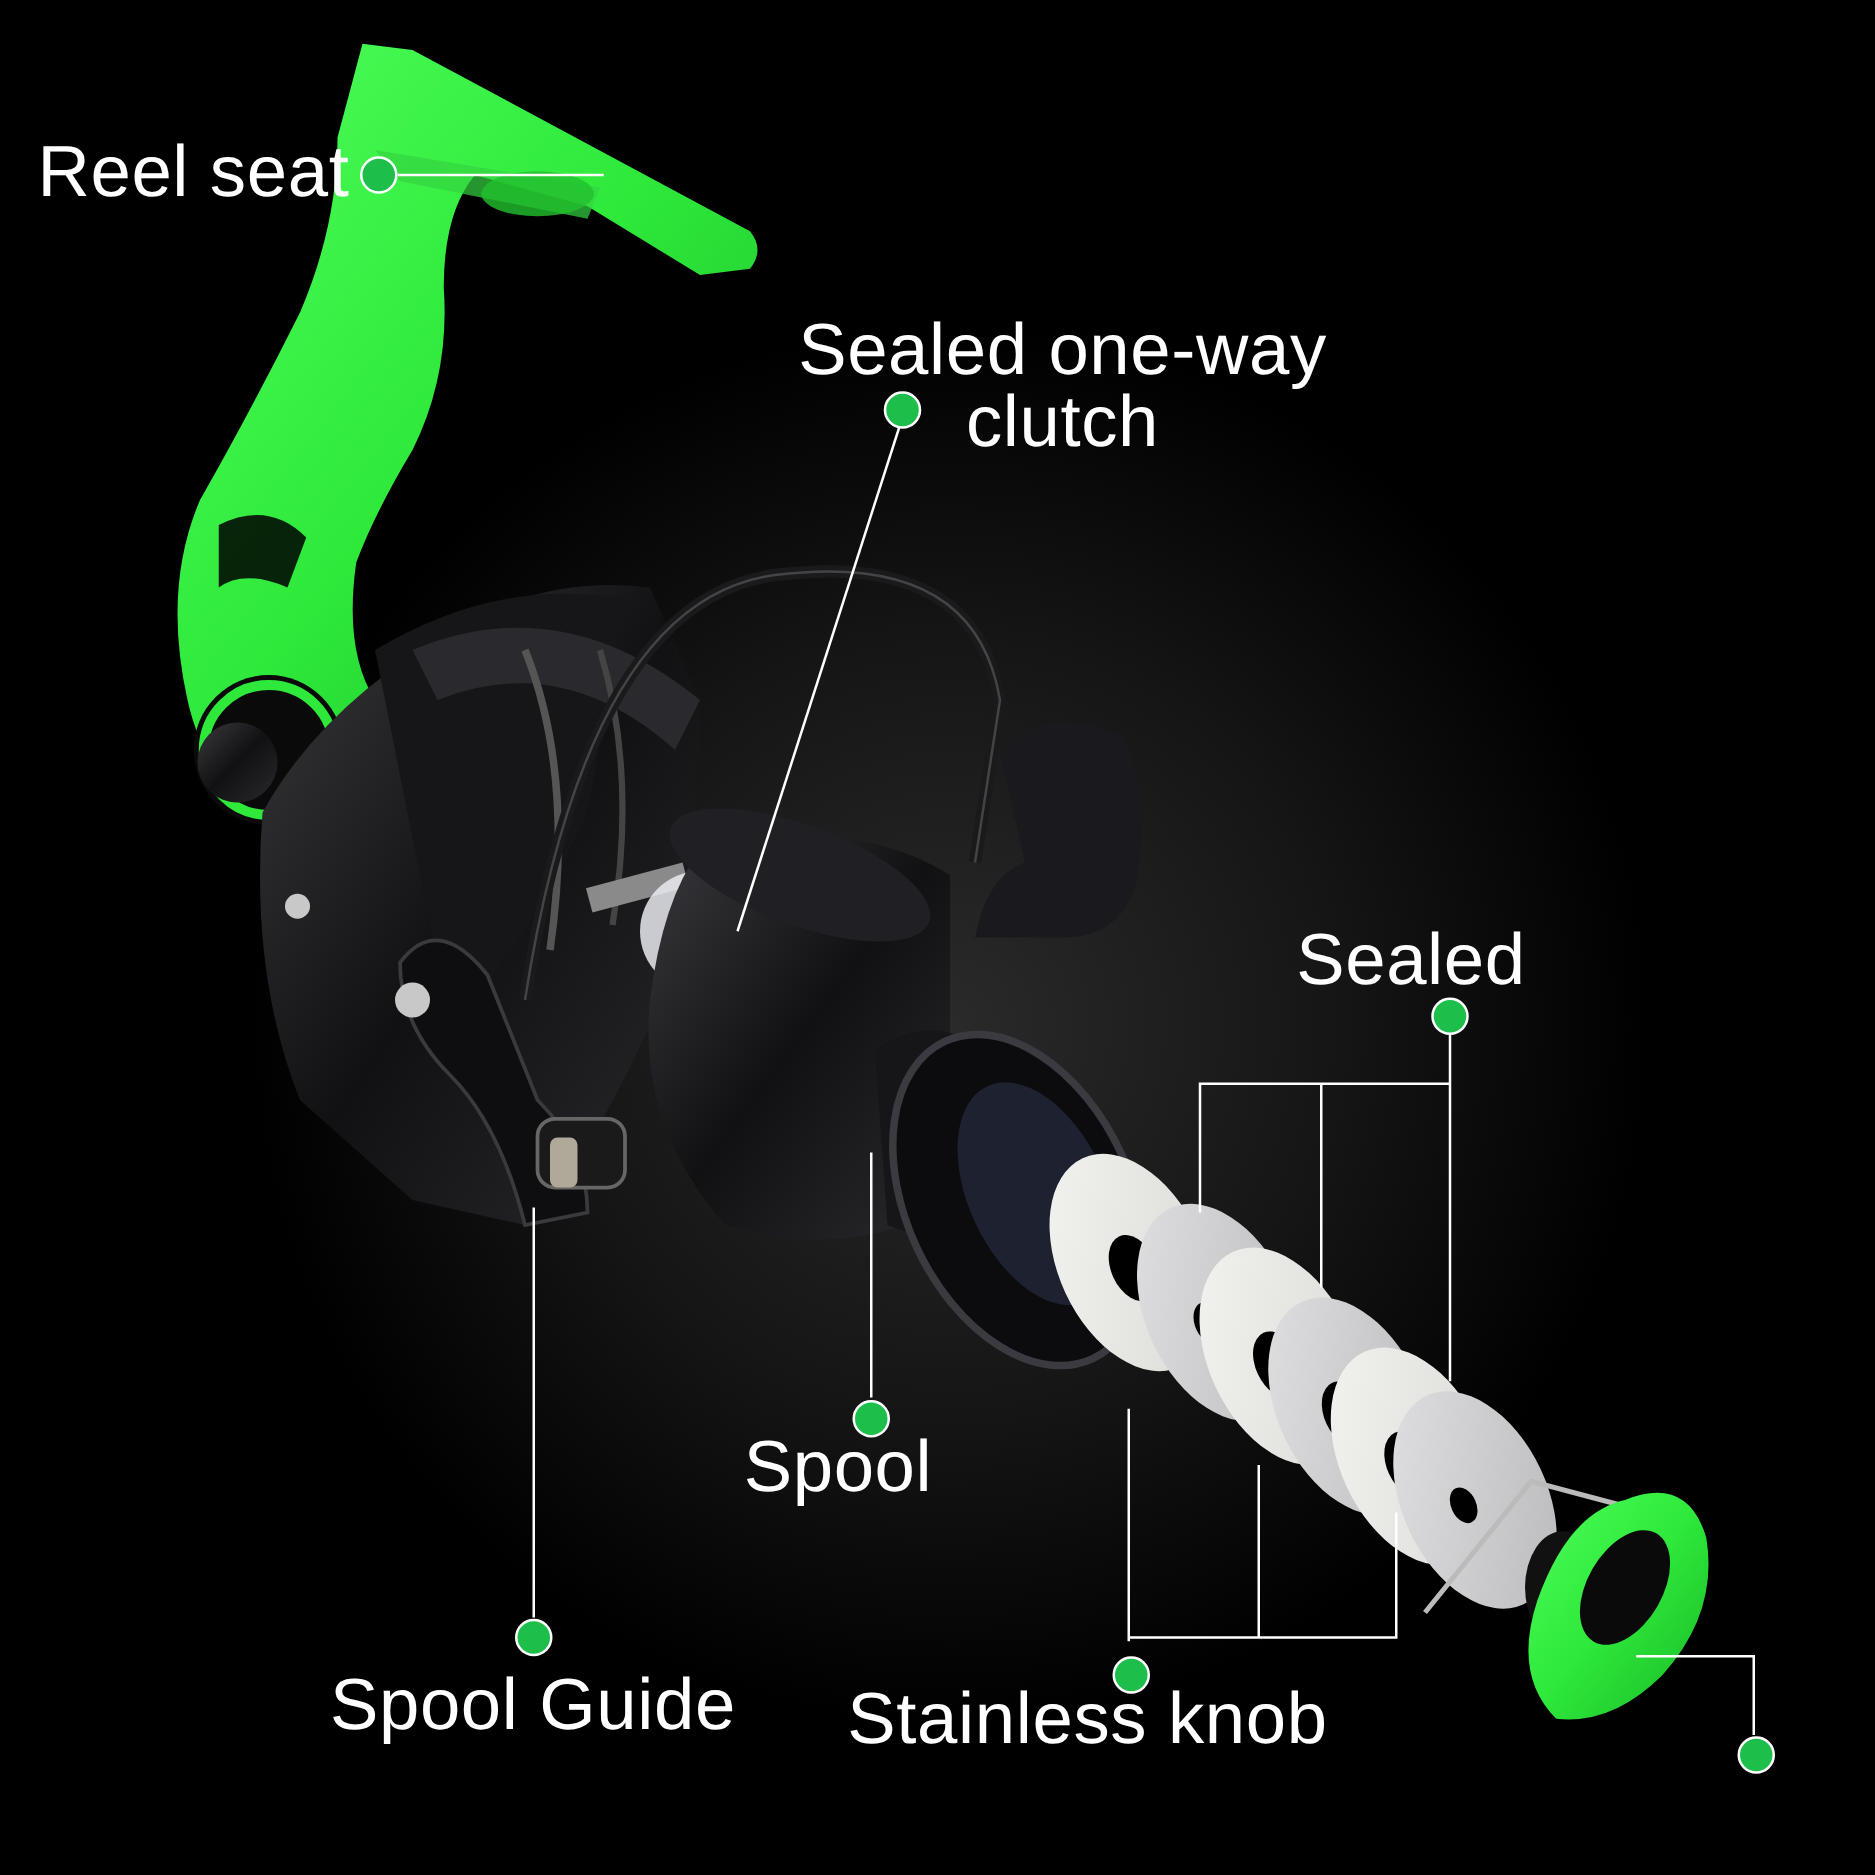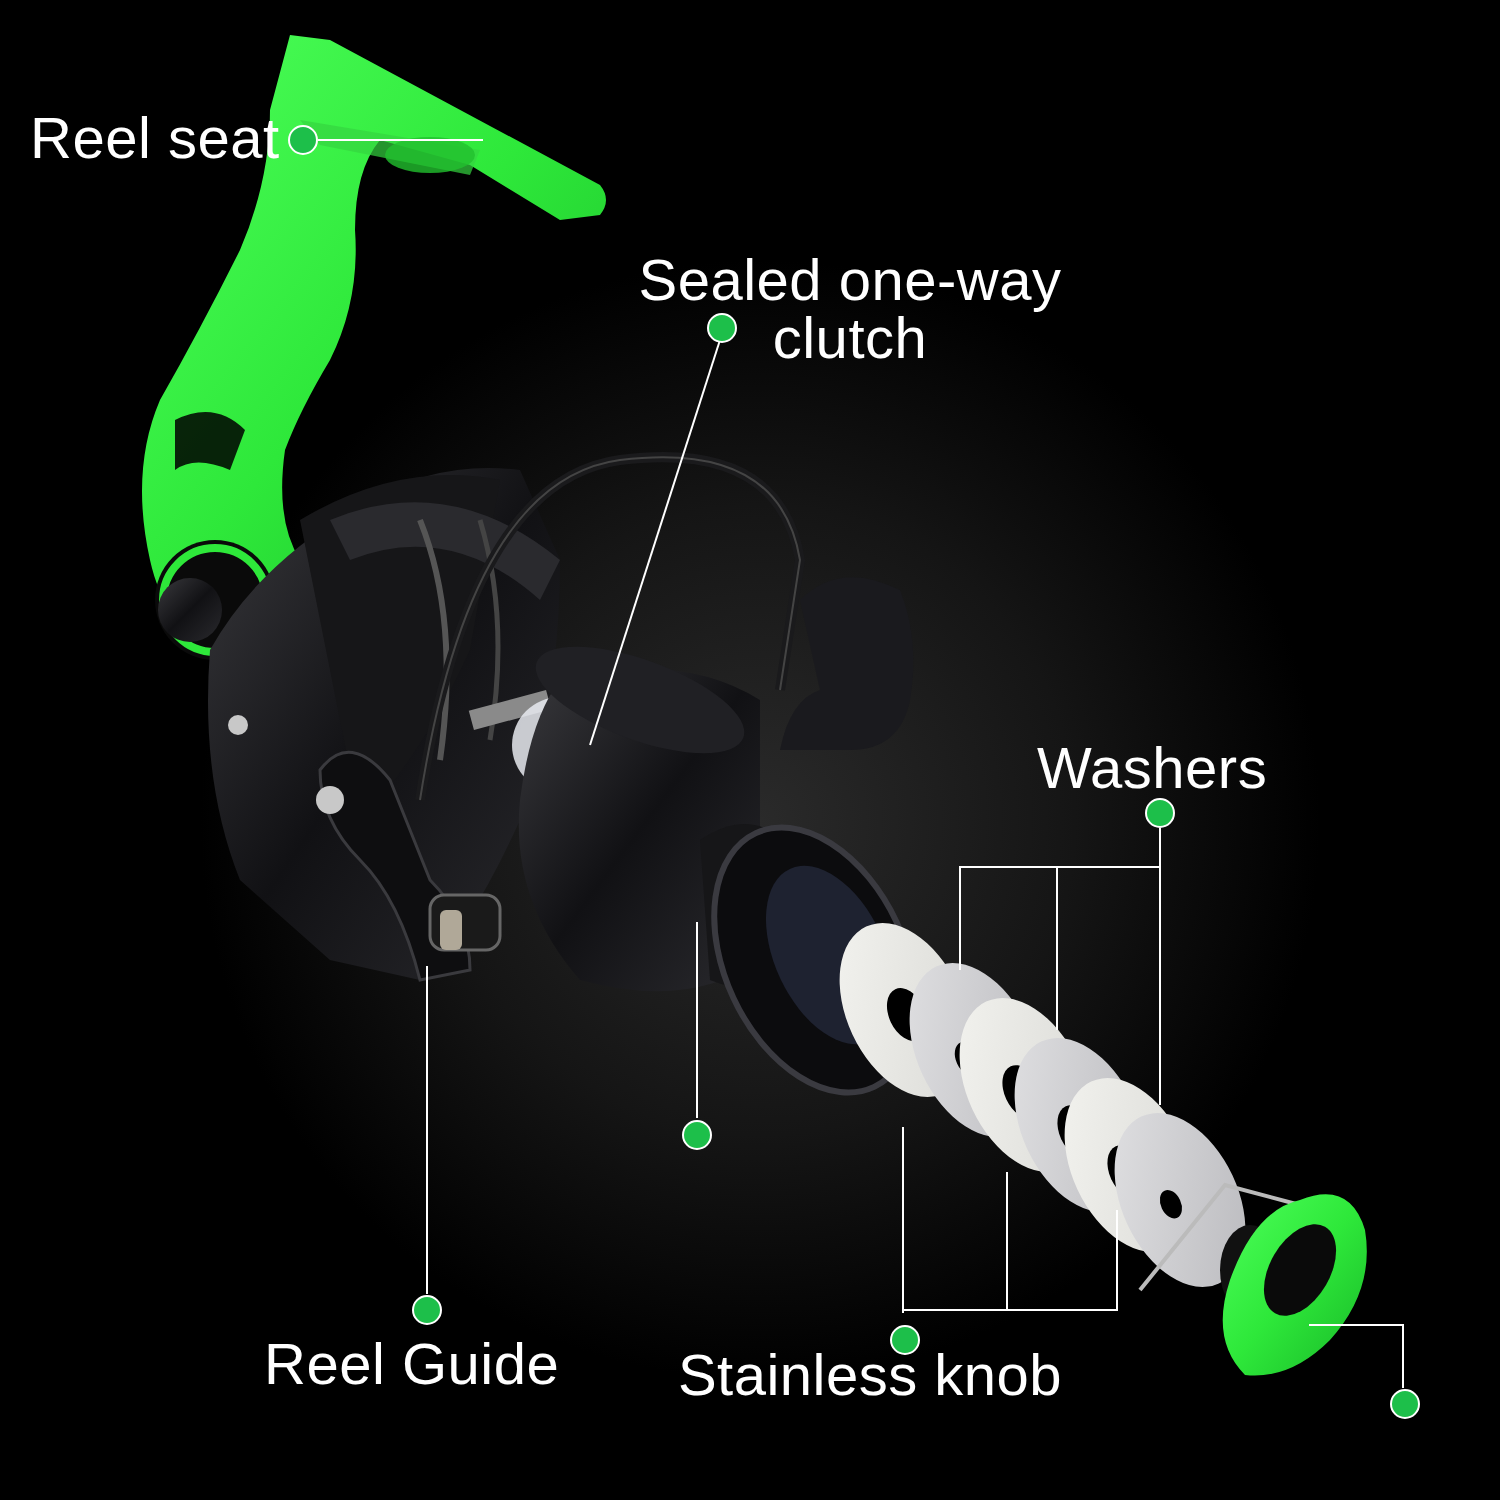--- a/index.html
+++ b/index.html
@@ -147,26 +147,27 @@
     </g>
   </svg>
 
   <div class="label" style="left:30px; top:108px;">Reel seat</div>
   <div class="dot" style="left:288px; top:125px;"></div>
 
   <div class="label center" style="left:630px; top:250px; width:440px;">Sealed one-way</div>
   <div class="label center" style="left:630px; top:308px; width:440px;">clutch</div>
   <div class="dot" style="left:707px; top:313px;"></div>
 
-  <div class="label" style="left:1037px; top:738px;">Washers</div>
+  <div class="label" style="left:1037px; top:738px;">Sealed</div>
   <div class="dot" style="left:1145px; top:798px;"></div>
 
   <div class="dot" style="left:682px; top:1120px;"></div>
+  <div class="label" style="left:595px; top:1144px;">Spool</div>
 
   <div class="dot" style="left:412px; top:1295px;"></div>
-  <div class="label" style="left:264px; top:1334px;">Reel Guide</div>
+  <div class="label" style="left:264px; top:1334px;">Spool Guide</div>
 
   <div class="dot" style="left:890px; top:1325px;"></div>
   <div class="label center" style="left:660px; top:1345px; width:420px;">Stainless knob</div>
 
   <div class="dot" style="left:1390px; top:1389px;"></div>
 
 </div>
 
 </body></html>

